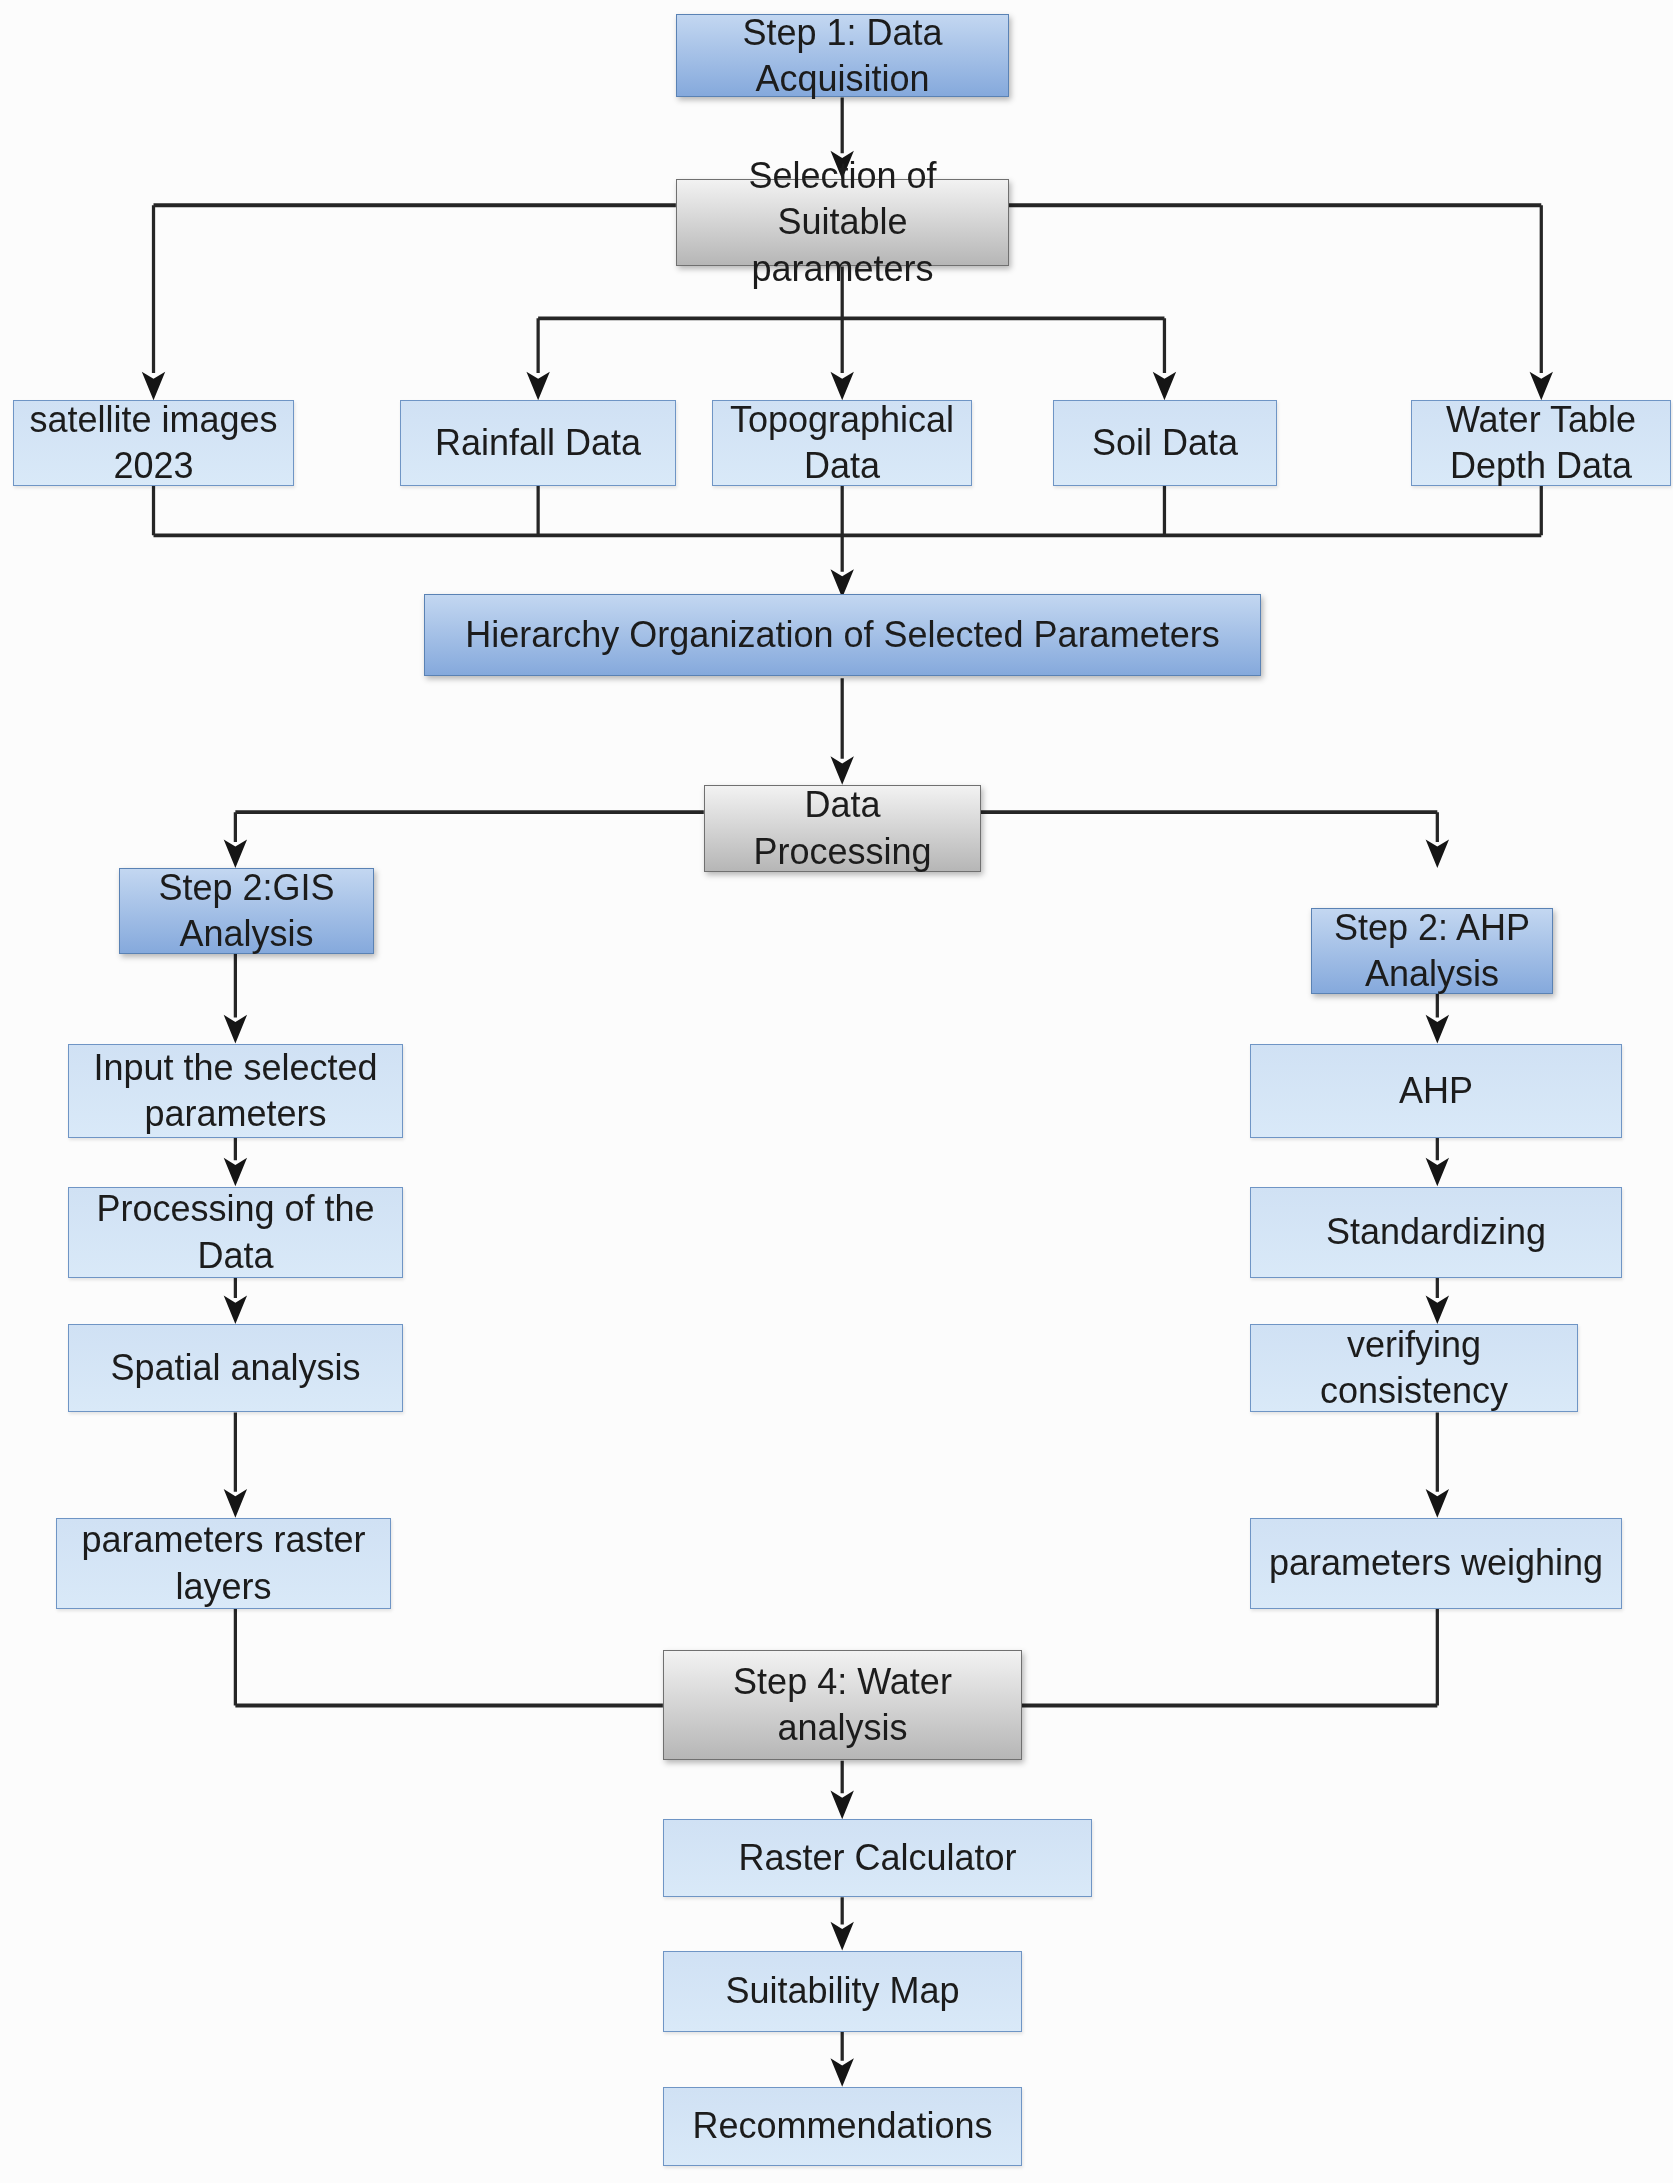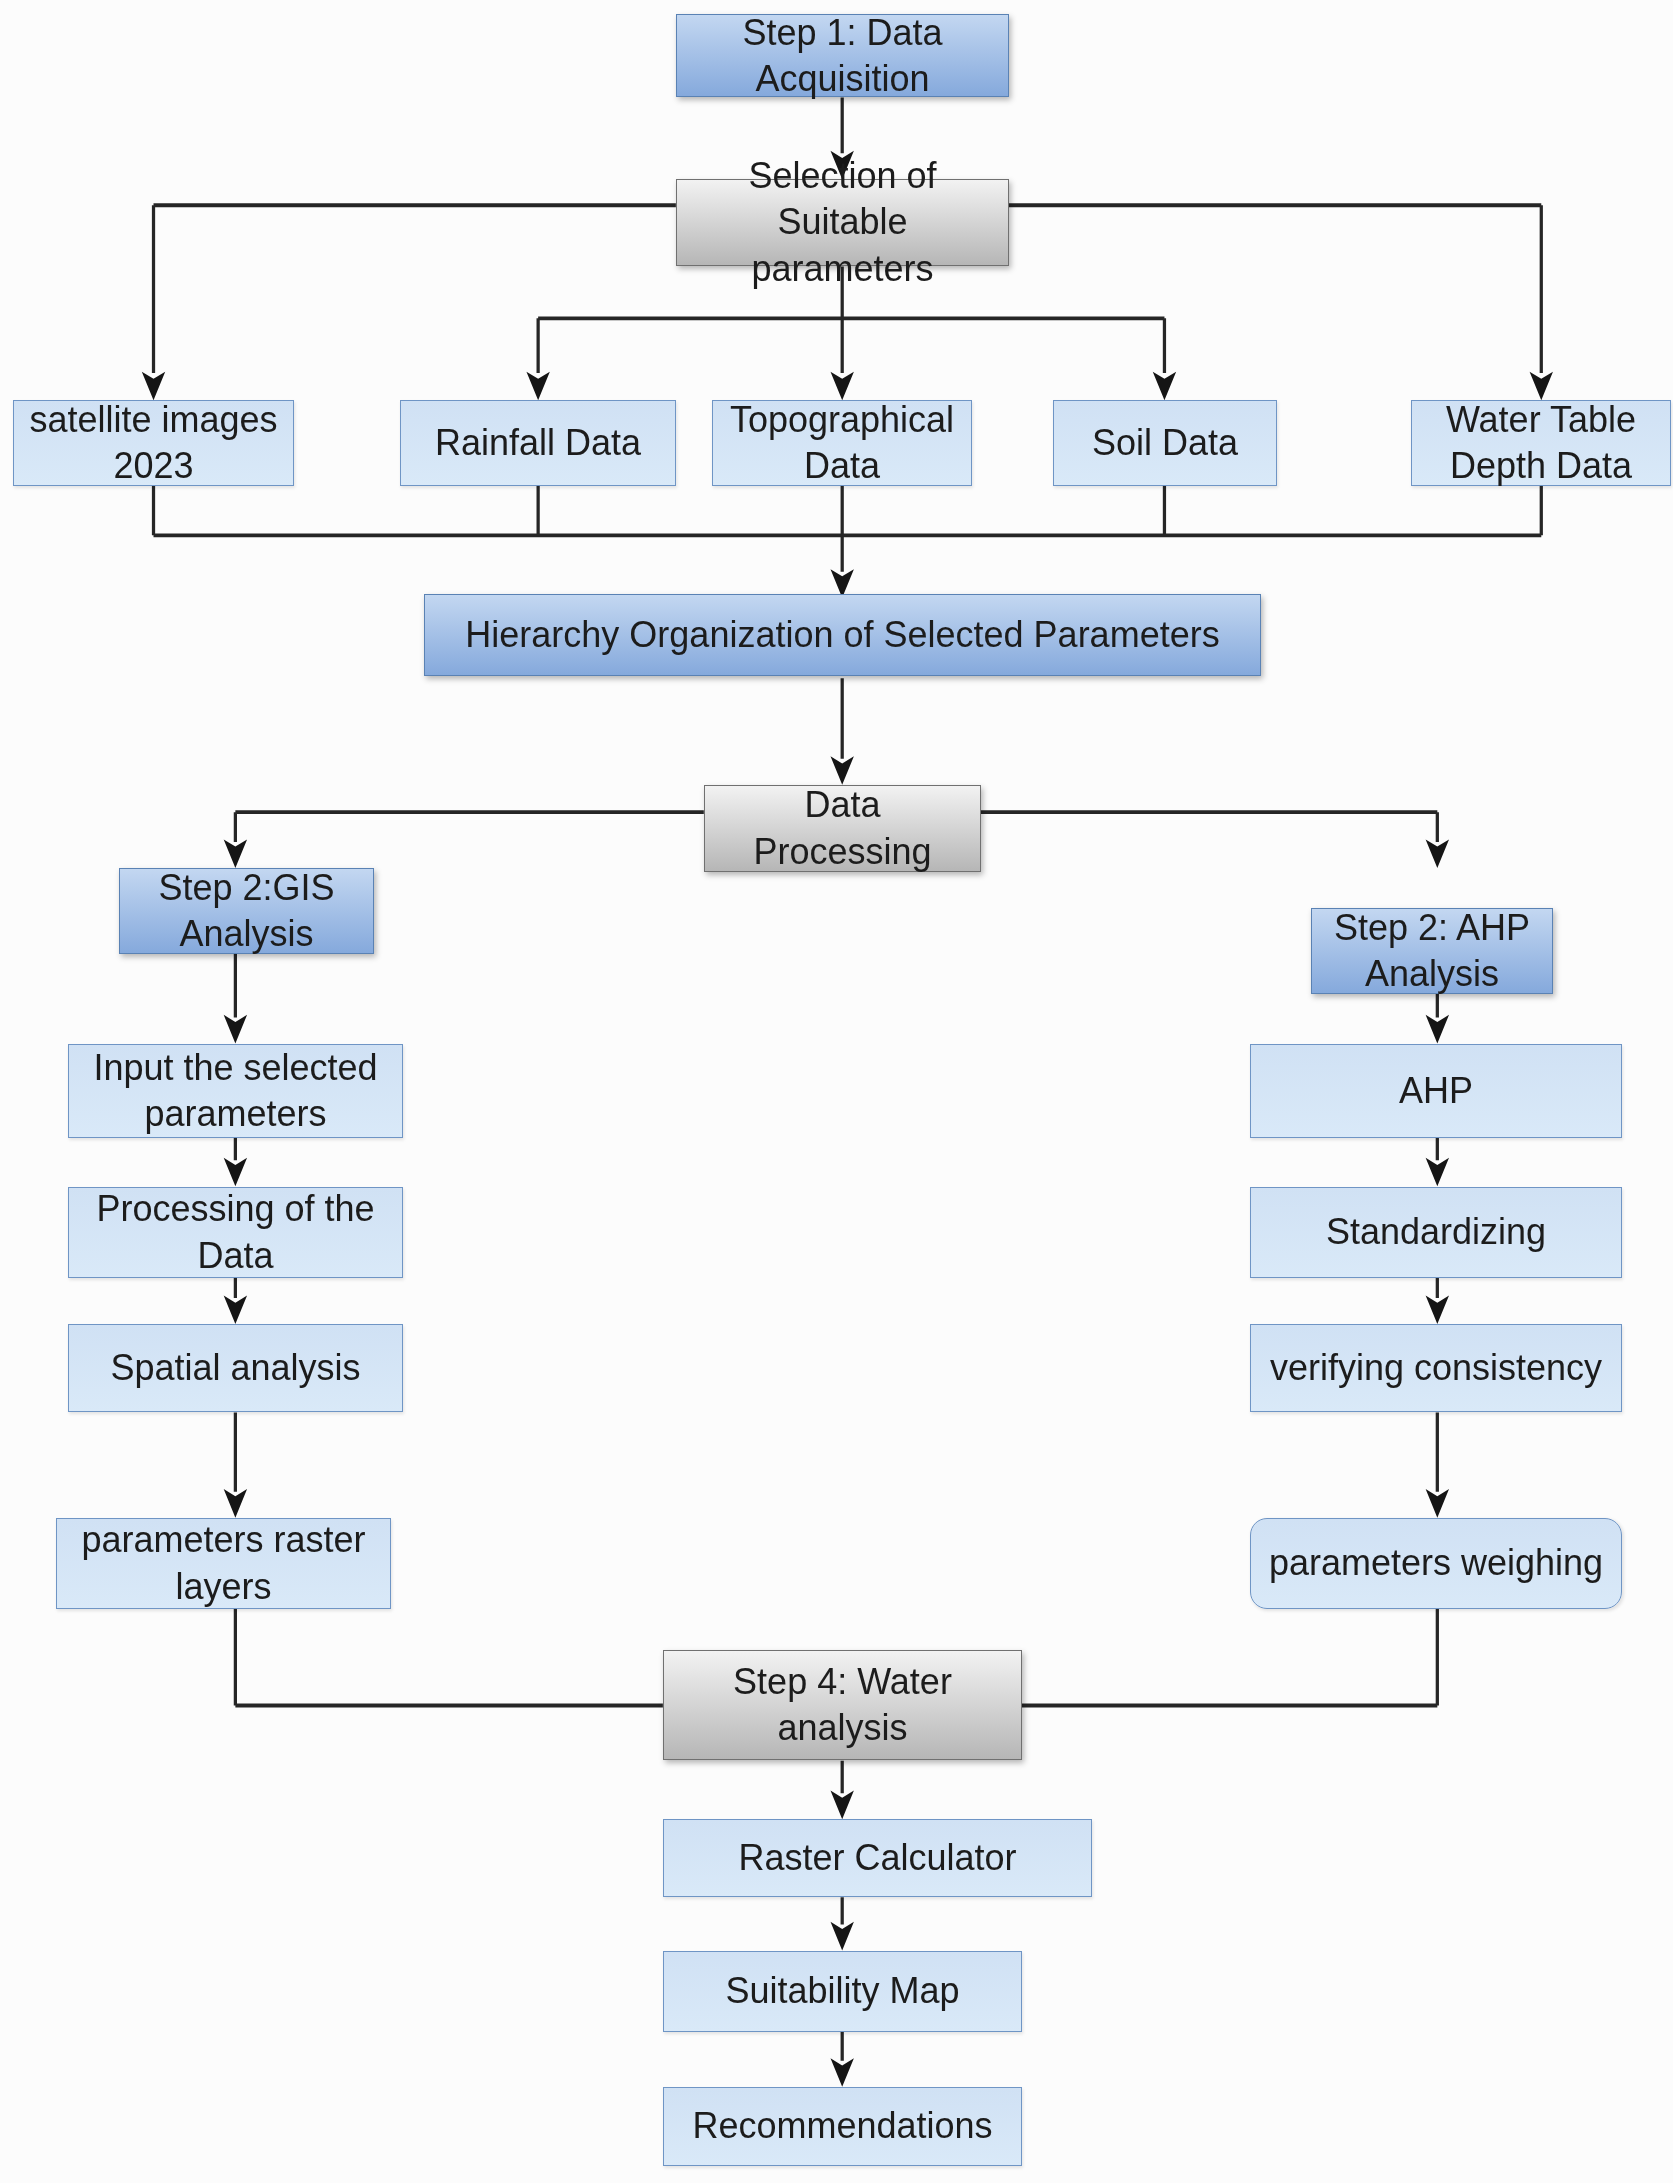--- a/index.html
+++ b/index.html
@@ -205,25 +205,25 @@
   </div>
 
   <div class="node blue" style="left:1250px; top:1187px; width:372px; height:91px;">
     <span>Standardizing</span>
   </div>
 
   <div class="node blue" style="left:1250px; top:1044px; width:372px; height:94px;">
     <span>AHP</span>
   </div>
 
-  <div class="node blue" style="left:1250px; top:1324px; width:372px; height:88px;text-align:center;">
+  <div class="node blue" style="left:1250px; top:1324px; width:328px; height:88px;text-align:center;">
     <span>verifying consistency</span>
   </div>
 
-  <div class="node blue" style="left:1250px; top:1518px; width:372px; height:91px;border-radius:17px;">
+  <div class="node blue" style="left:1250px; top:1518px; width:372px; height:91px;">
     <span>parameters weighing</span>
   </div>
 
   <div class="node graygrad" style="left:663px; top:1650px; width:359px; height:110px; padding:3.9px 3.9px;">
     <span>Step 4: Water analysis</span>
   </div>
 
   <div class="node blue" style="left:663px; top:1819px; width:429px; height:78px;">
     <span>Raster Calculator</span>
   </div>

